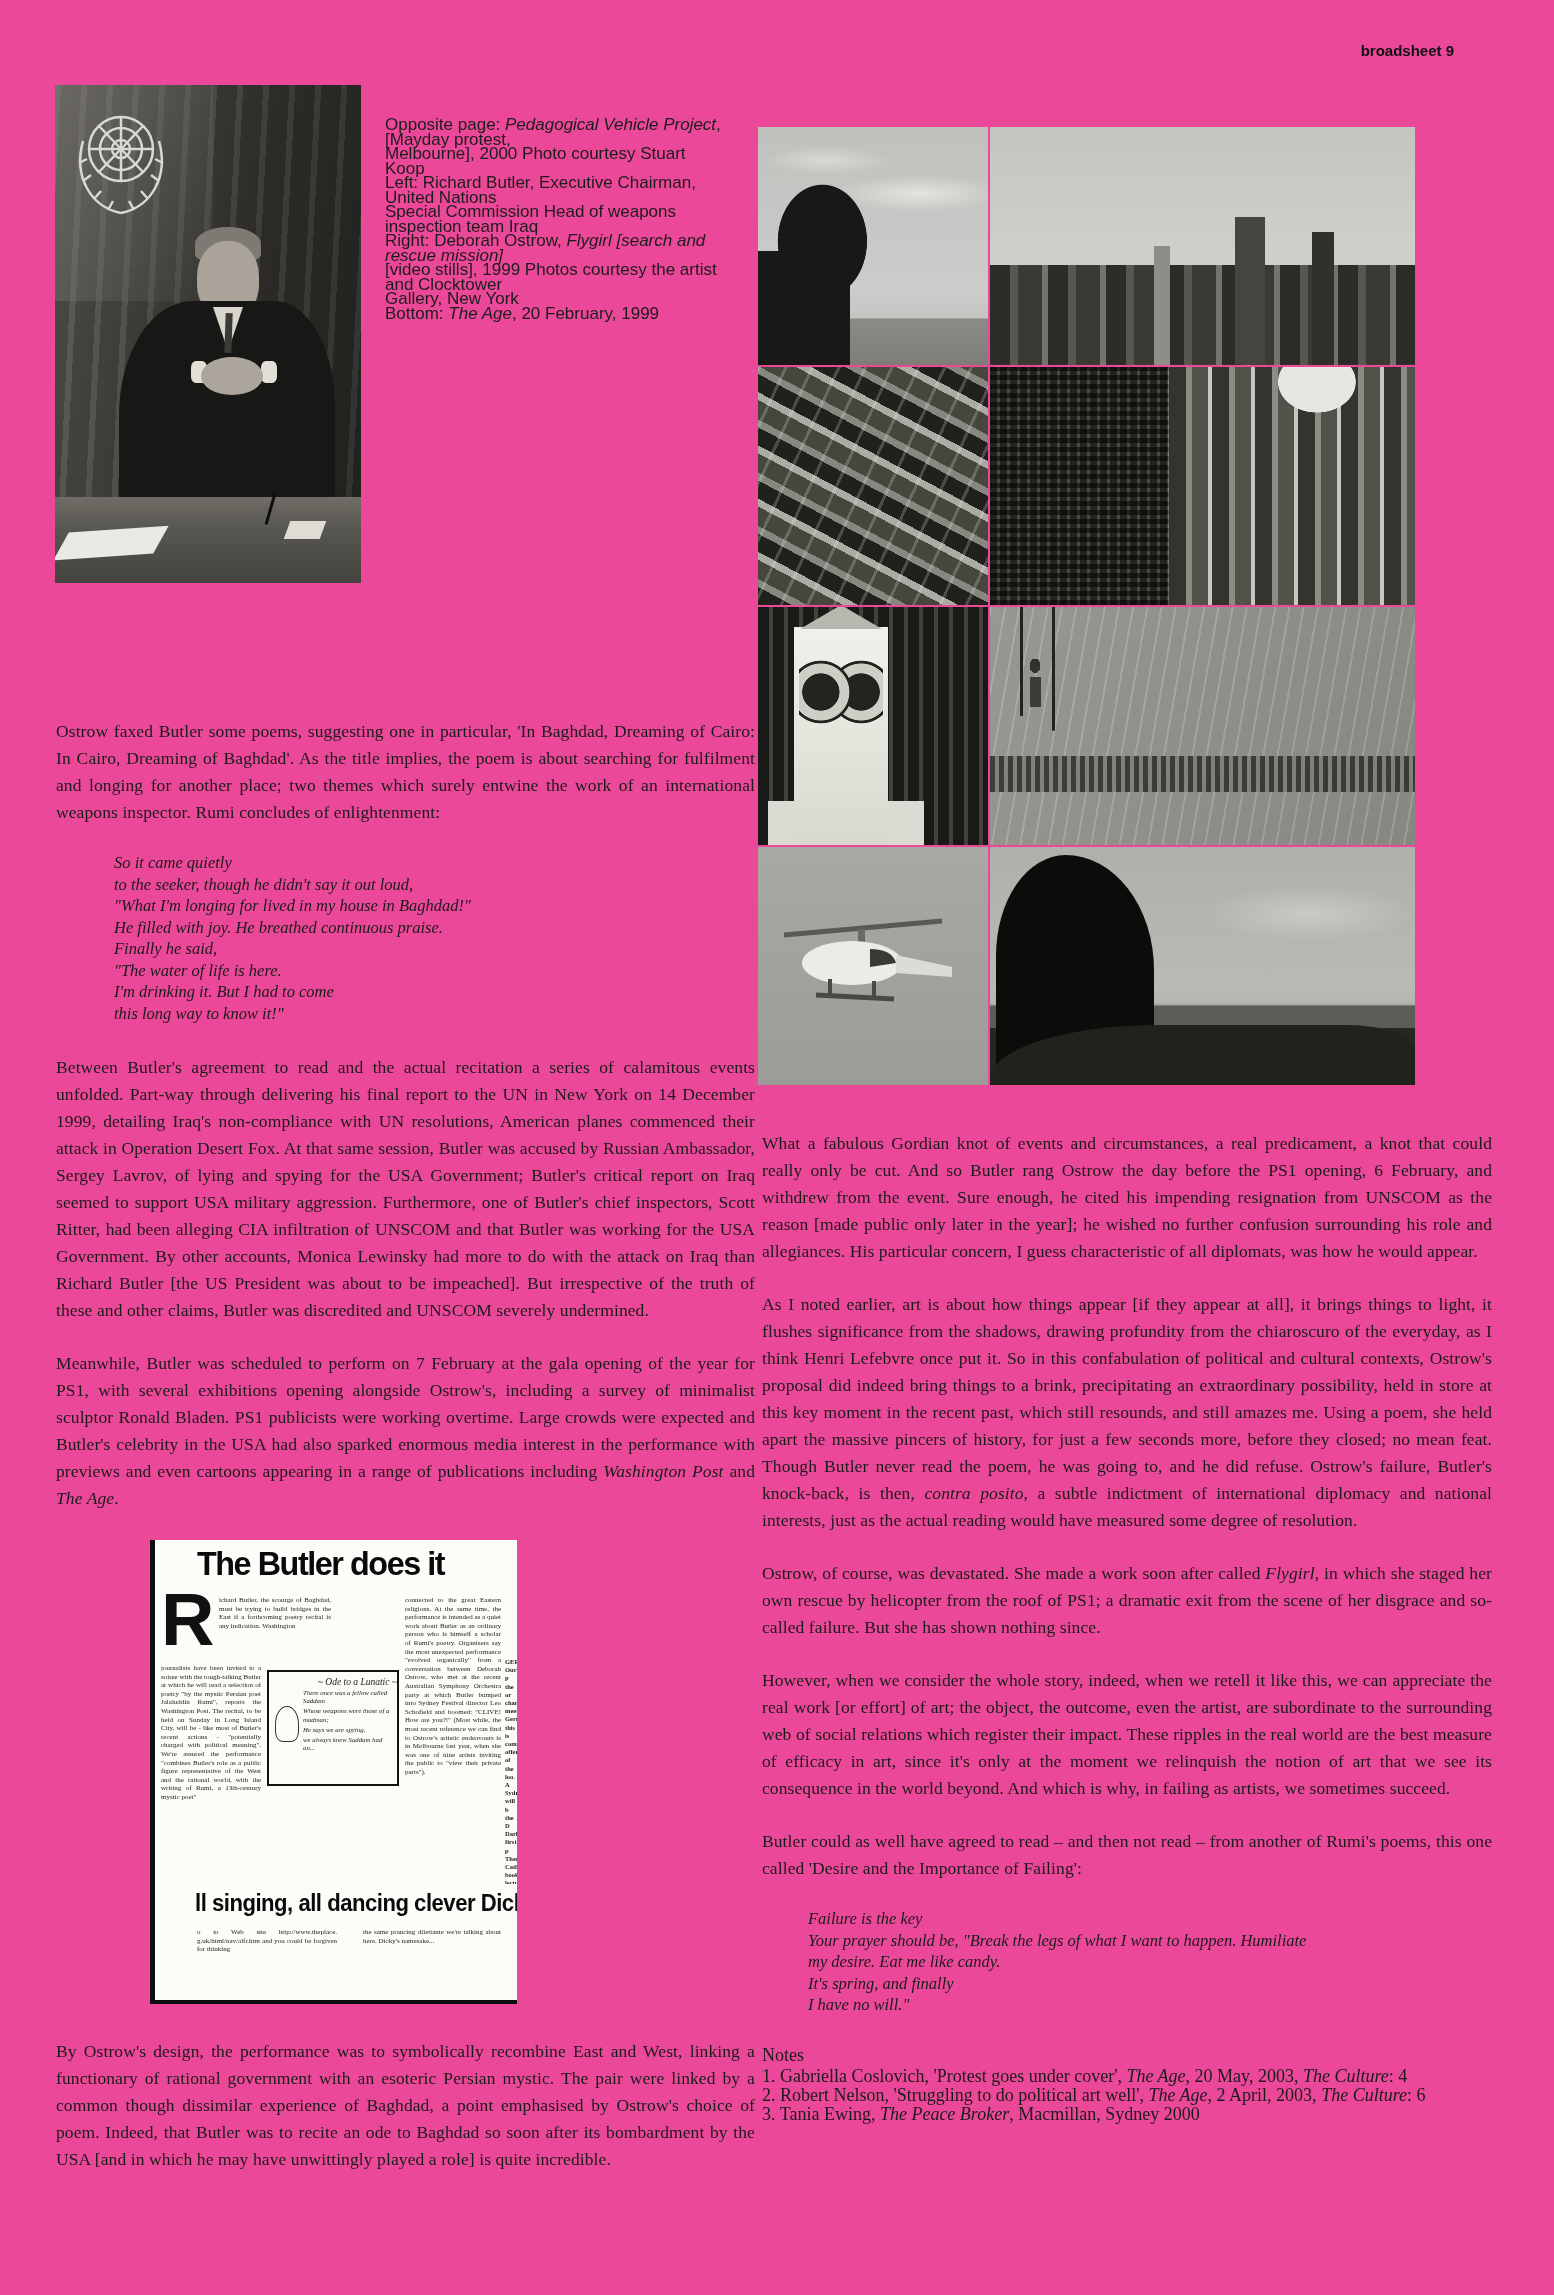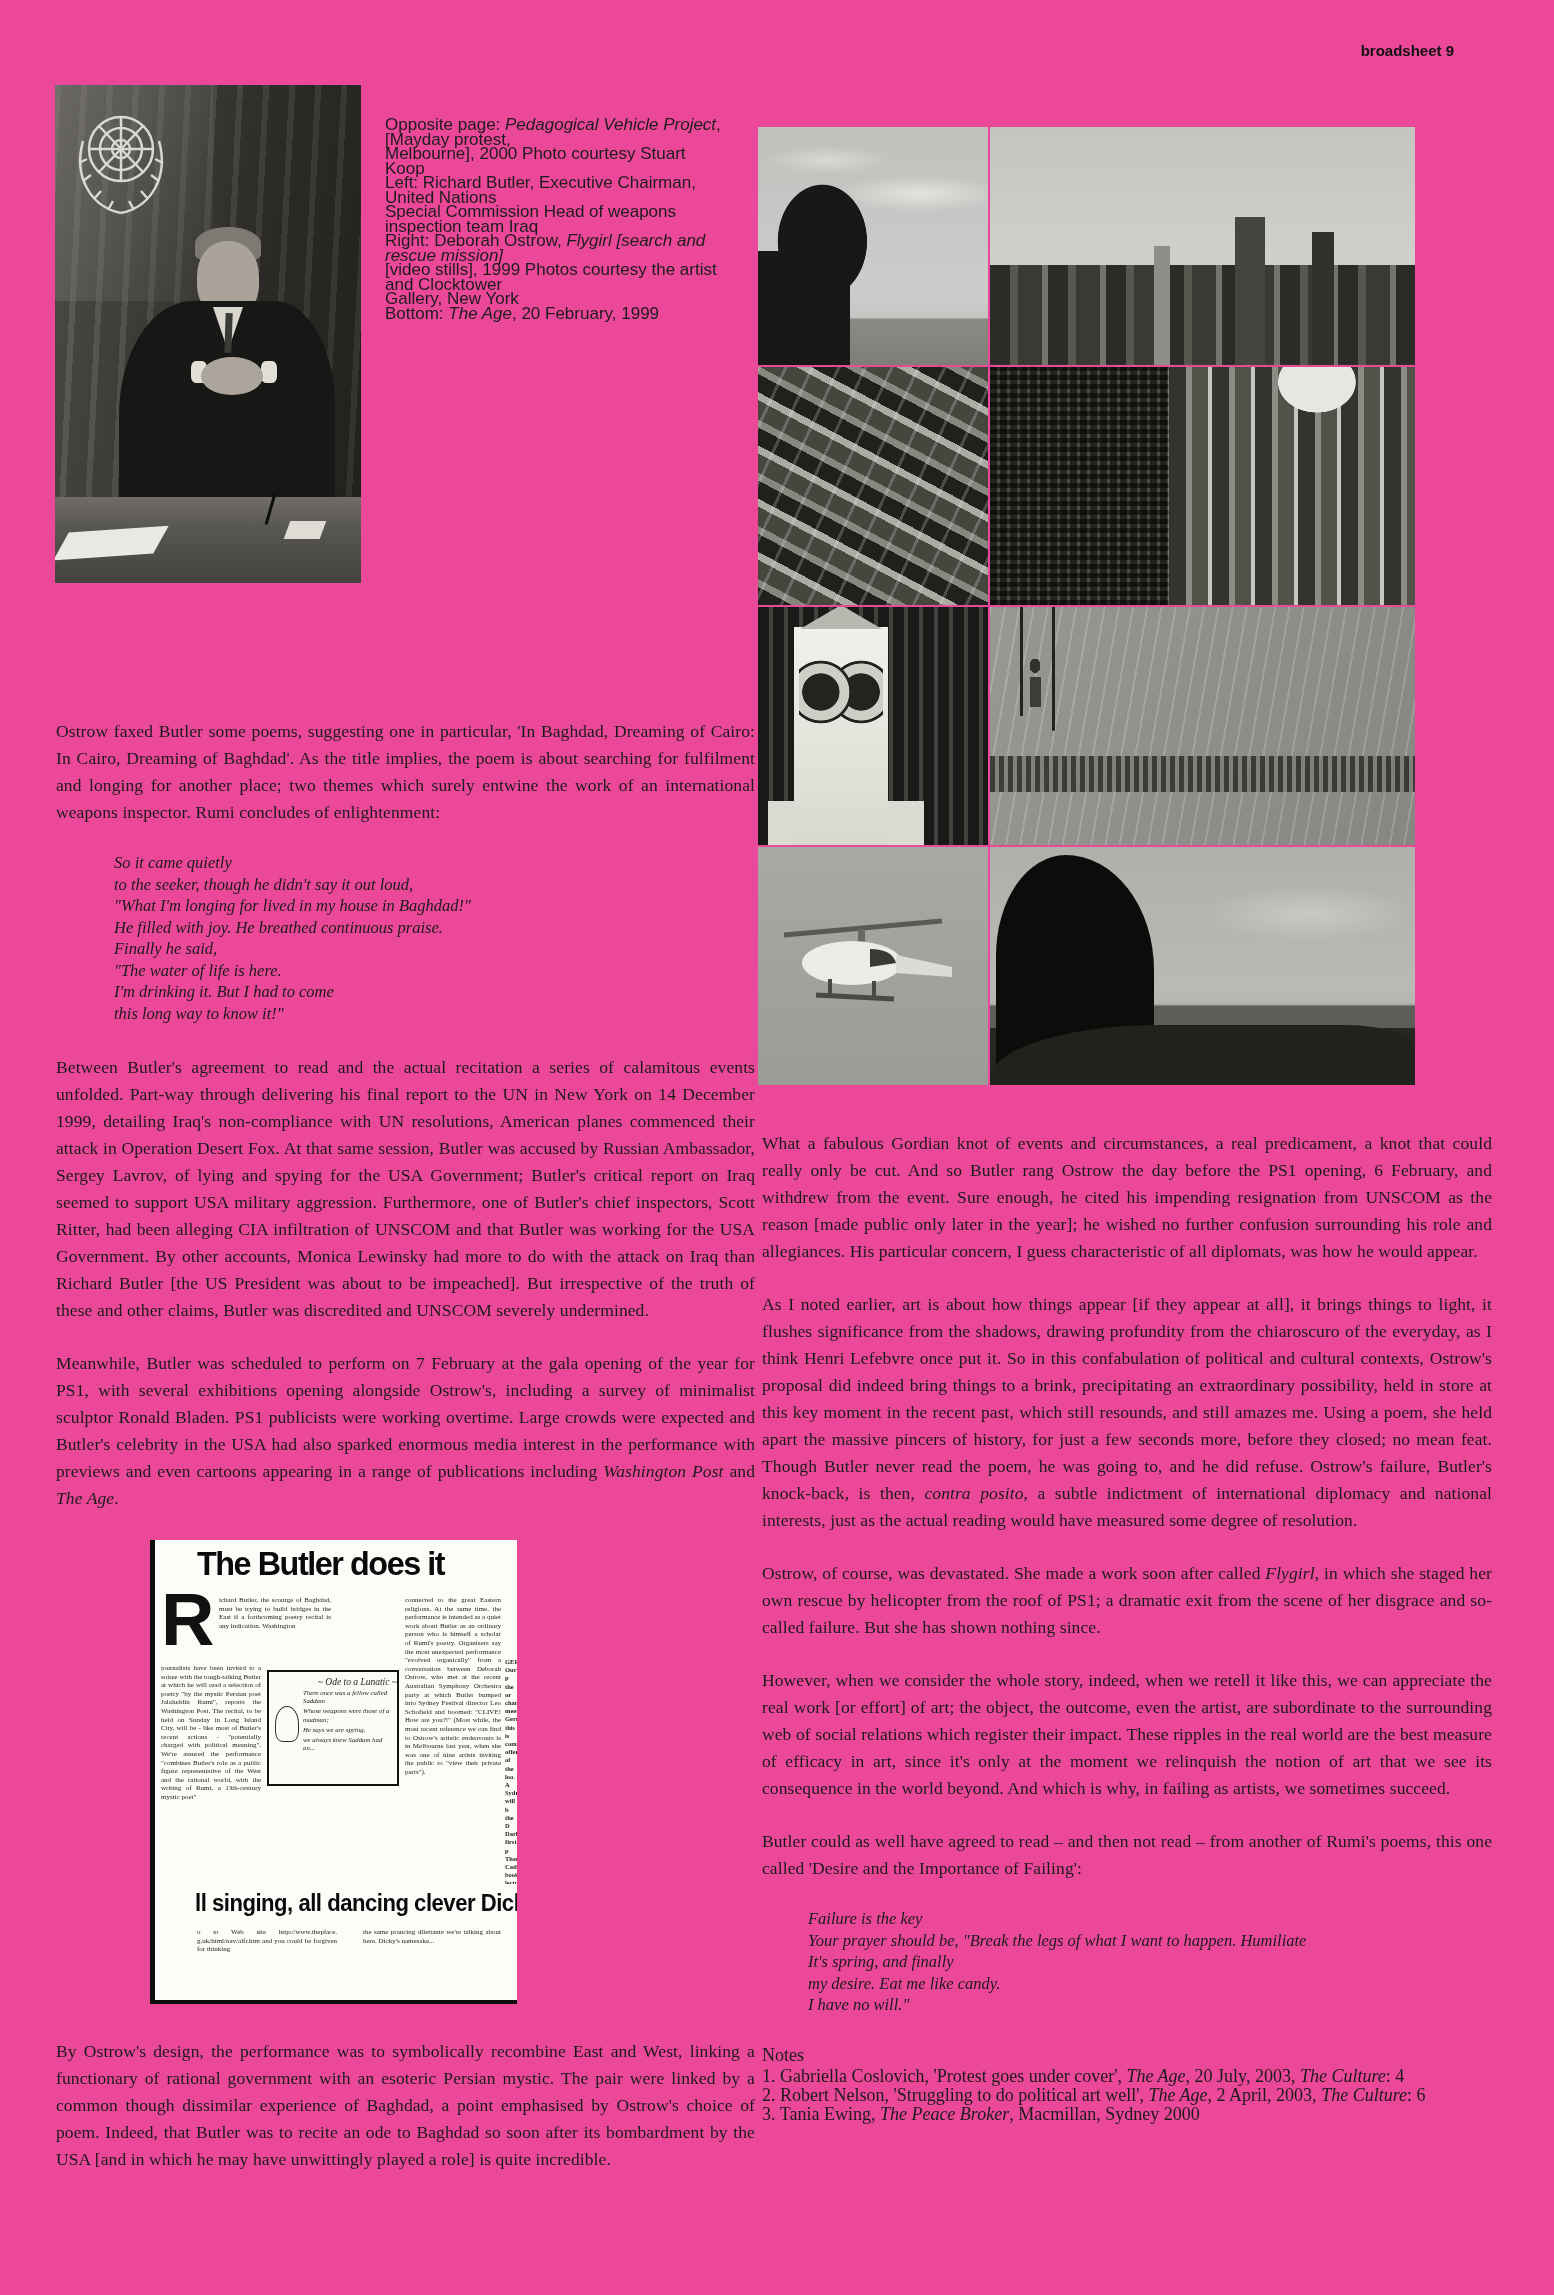--- a/index.html
+++ b/index.html
@@ -329,26 +329,26 @@
 
     <p class="body"><span>Ostrow, of course, was devastated. She made a work soon after called </span><span class="it">Flygirl</span><span>, in which she staged her own rescue by helicopter from the roof of PS1; a dramatic exit from the scene of her disgrace and so-called failure. But she has shown nothing since.</span></p>
 
     <p class="body">However, when we consider the whole story, indeed, when we retell it like this, we can appreciate the real work [or effort] of art; the object, the outcome, even the artist, are subordinate to the surrounding web of social relations which register their impact. These ripples in the real world are the best measure of efficacy in art, since it's only at the moment we relinquish the notion of art that we see its consequence in the world beyond. And which is why, in failing as artists, we sometimes succeed.</p>
 
     <p class="body">Butler could as well have agreed to read – and then not read – from another of Rumi's poems, this one called 'Desire and the Importance of Failing':</p>
 
     <div class="poem">
       <div>Failure is the key</div>
       <div>Your prayer should be, "Break the legs of what I want to happen. Humiliate</div>
+      <div>my desire. Eat me like candy.</div>
       <div>It's spring, and finally</div>
-      <div>my desire. Eat me like candy.</div>
       <div>I have no will."</div>
     </div>
 
     <div class="notes">
       <div class="nhead">Notes</div>
-      <div class="note"><span>1. Gabriella Coslovich, 'Protest goes under cover', </span><span class="it">The Age</span><span>, 20 July, 2003, </span><span class="it">The Culture</span><span>: 4</span></div>
+      <div class="note"><span>1. Gabriella Coslovich, 'Protest goes under cover', </span><span class="it">The Age</span><span>, 20 May, 2003, </span><span class="it">The Culture</span><span>: 4</span></div>
       <div class="note"><span>2. Robert Nelson, 'Struggling to do political art well', </span><span class="it">The Age</span><span>, 2 April, 2003, </span><span class="it">The Culture</span><span>: 6</span></div>
       <div class="note"><span>3. Tania Ewing, </span><span class="it">The Peace Broker</span><span>, Macmillan, Sydney 2000</span></div>
     </div>
   </div>
 
 </div>
 
 </body></html>

